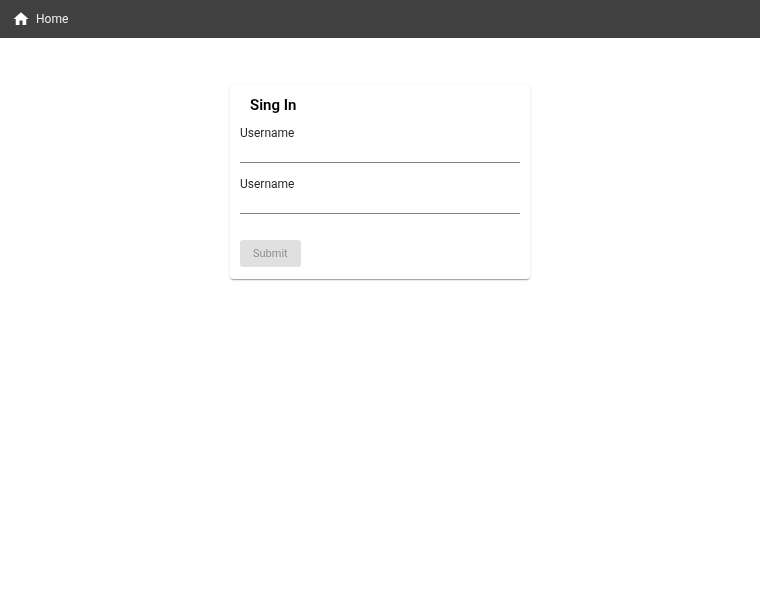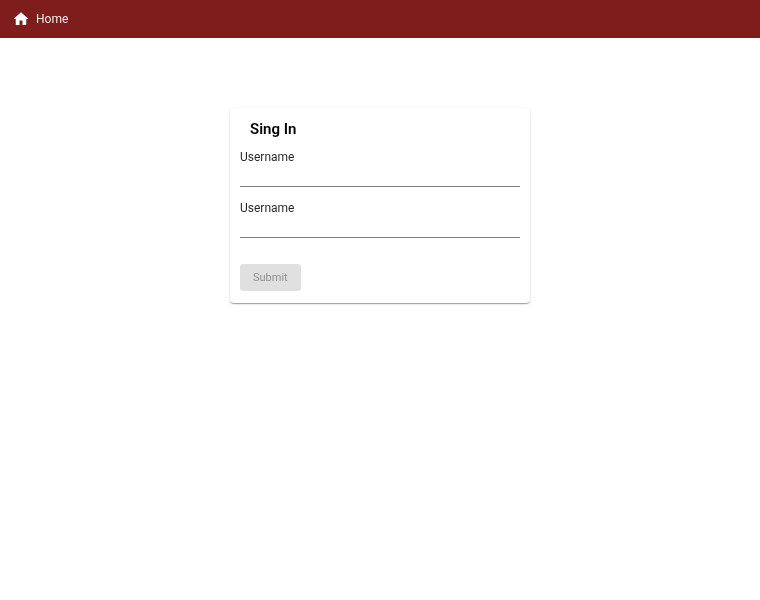--- a/index.html
+++ b/index.html
@@ -8,21 +8,21 @@
       box-sizing: border-box;
     }
     body {
       font-family: Roboto, "Helvetica Neue", Arial, sans-serif;
       background: #ffffff;
       width: 760px;
       height: 600px;
       overflow: hidden;
     }
     .header {
-      background: #7f1d1d;
+      background: #404040;
       height: 38px;
       display: flex;
       align-items: center;
       padding: 0 12px;
       color: #ffffff;
     }
     .home-link {
       display: flex;
       align-items: center;
       gap: 6px;
@@ -42,21 +42,20 @@
     }
     .home-label {
       font-size: 12px;
       color: rgba(255,255,255,0.9);
       font-weight: 400;
     }
     .main {
       display: flex;
       justify-content: center;
       padding-top: 46px;
-      margin-top: 24px;
     }
     .card {
       width: 300px;
       background: #ffffff;
       border-radius: 4px;
       box-shadow: 0 2px 1px -1px rgba(0,0,0,0.2),
                   0 1px 1px 0 rgba(0,0,0,0.14),
                   0 1px 3px 0 rgba(0,0,0,0.12);
       padding: 12px 10px 12px 10px;
     }

